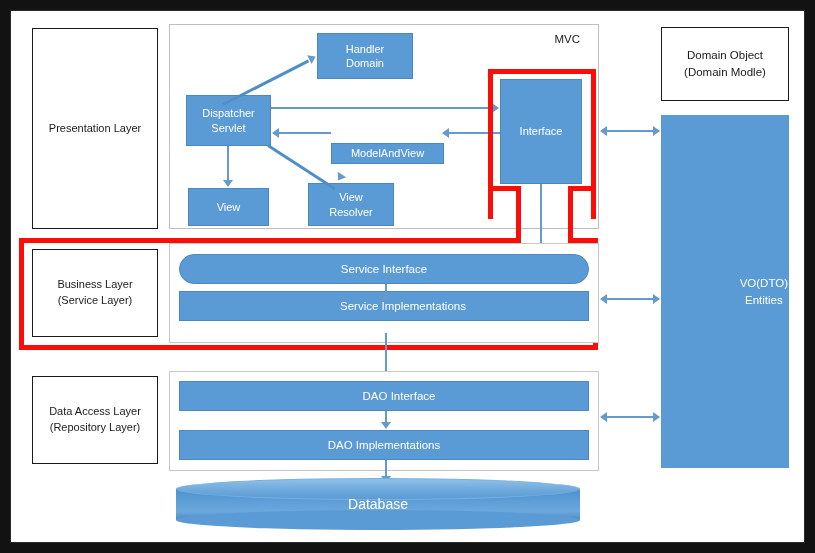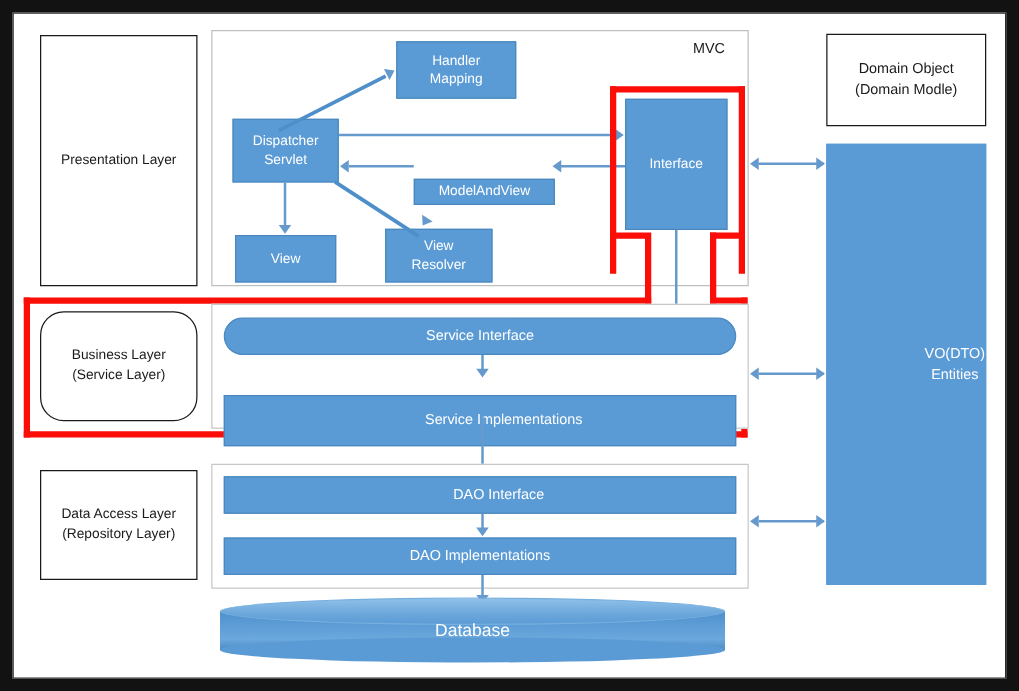--- a/index.html
+++ b/index.html
@@ -105,21 +105,21 @@
   <div class="layer-box abs" style="left:21px; top:17px; width:126px; height:201px;">
     <span>Presentation Layer</span>
   </div>
 
   <div class="group-box mvc abs" style="left:158px; top:13px; width:430px; height:205px;">
     <span class="mvc-label">MVC</span>
   </div>
 
   <div class="blue-box abs" style="left:306px; top:22px; width:96px; height:46px;">
     <span>
-      <span>Handler</span><br><span>Mapping</span>
+      <span>Handler</span><br><span>Domain</span>
     </span>
   </div>
 
   <div class="blue-box abs" style="left:175px; top:84px; width:85px; height:51px;">
     <span>
       <span>Dispatcher</span><br><span>Servlet</span>
     </span>
   </div>
 
   <div class="blue-box abs" style="left:320px; top:112px; width:113px; height:21px;margin-top:20px;">
@@ -169,33 +169,33 @@
 
   <div class="red-seg abs" style="left:505px; top:175px; width:5px; height:62px;"></div>
   <div class="red-seg abs" style="left:557px; top:175px; width:5px; height:62px;"></div>
 
   <div class="red-seg abs" style="left:8px; top:227px; width:502px; height:5px;"></div>
   <div class="red-seg abs" style="left:557px; top:227px; width:30px; height:5px;"></div>
   <div class="red-seg abs" style="left:8px; top:227px; width:5px; height:112px;"></div>
   <div class="red-seg abs" style="left:582px; top:227px; width:5px; height:112px;"></div>
   <div class="red-seg abs" style="left:8px; top:334px; width:579px; height:5px;"></div>
 
-  <div class="layer-box abs" style="left:21px; top:238px; width:126px; height:88px;border-radius:19px;">
+  <div class="layer-box abs" style="left:21px; top:238px; width:126px; height:88px;">
     <span>
       <span>Business Layer</span><br><span>(Service Layer)</span>
     </span>
   </div>
 
   <div class="group-box abs" style="left:158px; top:232px; width:430px; height:100px;"></div>
 
   <div class="blue-box wide abs" style="left:168px; top:243px; width:410px; height:30px;border-radius:15px;">
     <span>Service Interface</span>
   </div>
 
-  <div class="blue-box wide abs" style="left:168px; top:305px; width:410px; height:41px;padding-left:38px;">
+  <div class="blue-box wide abs" style="left:168px; top:280px; width:410px; height:30px;padding-left:38px;">
     <span>Service Implementations</span>
   </div>
 
   <div class="ln ln-v abs" style="left:374px; top:273px; height:14px;"></div>
   <div class="arrow arw-down abs" style="left:370px; top:284px;"></div>
 
   <div class="ln ln-v abs" style="left:374px; top:322px; height:44px;"></div>
   <div class="arrow arw-down abs" style="left:370px; top:363px;"></div>
 
   <div class="layer-box abs" style="left:21px; top:365px; width:126px; height:88px;">

